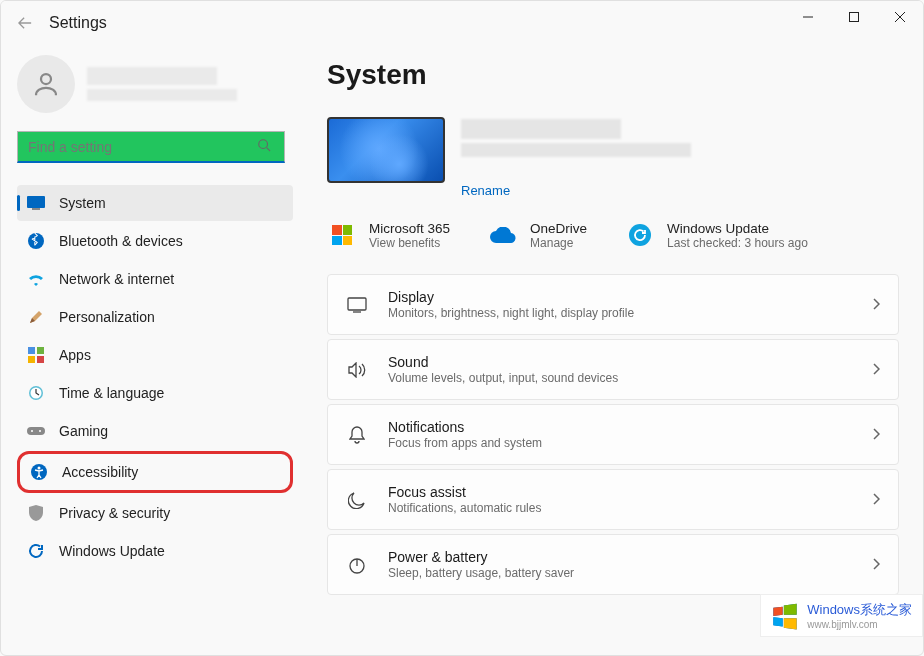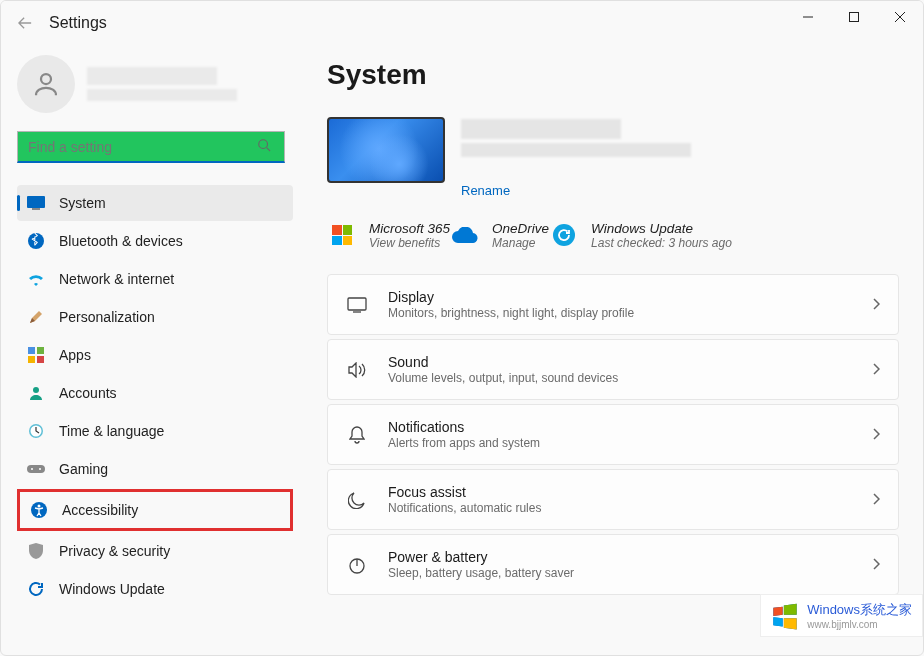--- a/index.html
+++ b/index.html
@@ -16,34 +16,34 @@
 .user-info { display: flex; flex-direction: column; gap: 4px; }
 .blurred-name { width: 130px; height: 18px; background: #eaeaea; filter: blur(1px); }
 .blurred-email { width: 150px; height: 12px; background: #eaeaea; filter: blur(1px); }
 .search-wrap { position: relative; margin-bottom: 22px; }
 .search-input { width: 268px; height: 32px; padding: 0 30px 0 10px; border: 1px solid #b5b5b5; border-bottom: 2px solid #0067c0; background: #22c55e; font-size: 14px; outline: none; }
 .search-icon { position: absolute; right: 22px; top: 50%; transform: translateY(-50%); color: #666; }
 .nav { display: flex; flex-direction: column; gap: 2px; }
 .nav-item { display: flex; align-items: center; gap: 14px; height: 36px; padding: 0 10px; border-radius: 4px; font-size: 14px; color: #222; position: relative; cursor: default; }
 .nav-item.active { background: #eaeaea; }
 .nav-item.active::before { content: ""; position: absolute; left: 0; top: 10px; bottom: 10px; width: 3px; background: #0067c0; border-radius: 2px; }
-.nav-item.highlighted { border: 3px solid #e03030; border-radius: 0; height: 42px; }
+.nav-item.highlighted { border: 3px solid #e03030; border-radius: 12px; height: 42px; }
 .nav-icon { width: 18px; height: 18px; display: flex; align-items: center; justify-content: center; flex-shrink: 0; }
 .main { flex: 1; padding: 0 24px 0 26px; overflow-y: auto; }
 .page-title { font-size: 28px; font-weight: 600; margin: 14px 0 26px 0; color: #1a1a1a; }
 .pc-row { display: flex; align-items: flex-start; gap: 16px; margin-bottom: 22px; }
 .pc-thumb { width: 118px; height: 66px; border: 2px solid #333; border-radius: 4px; background: linear-gradient(135deg, #1b6bd6, #3a8fef 40%, #0a4fb0); position: relative; overflow: hidden; }
 .pc-bloom::before, .pc-bloom::after { content: ""; position: absolute; border-radius: 50%; background: radial-gradient(circle, #5fa8ff, transparent 70%); }
 .pc-bloom::before { width: 80px; height: 80px; left: 10px; top: -10px; }
 .pc-bloom::after { width: 60px; height: 60px; left: 40px; top: 15px; }
 .pc-info { display: flex; flex-direction: column; gap: 4px; padding-top: 2px; }
 .pc-name-blur { width: 160px; height: 20px; background: #e5e5e5; filter: blur(1px); }
 .pc-sub-blur { width: 230px; height: 14px; background: #e5e5e5; filter: blur(1px); }
 .rename-link { color: #0067c0; font-size: 13px; margin-top: 22px; cursor: pointer; }
-.quick-row { display: flex; margin-bottom: 24px; font-style: italic; }
+.quick-row { display: flex; gap: 38px; margin-bottom: 24px; }
 .quick-item { display: flex; align-items: center; gap: 12px; }
 .quick-icon { width: 30px; height: 30px; display: flex; align-items: center; justify-content: center; }
 .quick-text { display: flex; flex-direction: column; }
 .quick-title { font-size: 13.5px; color: #222; }
 .quick-sub { font-size: 12px; color: #6b6b6b; }
 .settings-list { display: flex; flex-direction: column; gap: 4px; }
 .setting-card { display: flex; align-items: center; gap: 20px; background: #fdfdfd; border: 1px solid #e6e6e6; border-radius: 4px; padding: 14px 18px; cursor: default; }
 .card-icon { width: 22px; height: 22px; color: #444; display: flex; align-items: center; justify-content: center; flex-shrink: 0; }
 .card-text { flex: 1; }
 .card-title { font-size: 14px; color: #1a1a1a; }
@@ -152,29 +152,20 @@
               <rect x="0" y="0" width="7" height="7" fill="#4a90e2"></rect>
               <rect x="9" y="0" width="7" height="7" fill="#6db33f"></rect>
               <rect x="0" y="9" width="7" height="7" fill="#f5b400"></rect>
               <rect x="9" y="9" width="7" height="7" fill="#d64545"></rect>
             </svg>
           </span>
         <span>Apps</span>
       </div>
       <div class="nav-item">
         <span class="nav-icon">
-            <svg width="16" height="16" viewBox="0 0 16 16" fill="#16a085">
-              <circle cx="8" cy="5" r="3"></circle>
-              <path d="M2 15c0-3 3-5 6-5s6 2 6 5z"></path>
-            </svg>
-          </span>
-        <span>Accounts</span>
-      </div>
-      <div class="nav-item">
-        <span class="nav-icon">
             <svg width="16" height="16" viewBox="0 0 16 16">
               <circle cx="8" cy="8" r="7" fill="#5fbfd6"></circle>
               <circle cx="8" cy="8" r="5.5" fill="#fff"></circle>
               <path d="M8 4v4l3 2" stroke="#333" stroke-width="1.2" fill="none"></path>
             </svg>
           </span>
         <span>Time &amp; language</span>
       </div>
       <div class="nav-item">
         <span class="nav-icon">
@@ -300,21 +291,21 @@
       </div>
 
       <div class="setting-card">
         <span class="card-icon">
             <svg width="16" height="18" viewBox="0 0 16 18" fill="none" stroke="currentColor" stroke-width="1.3">
               <path d="M8 1a5 5 0 00-5 5v4l-2 3h14l-2-3V6a5 5 0 00-5-5zM6 15a2 2 0 004 0"></path>
             </svg>
           </span>
         <div class="card-text">
           <div class="card-title">Notifications</div>
-          <div class="card-sub">Alerts from apps and system</div>
+          <div class="card-sub">Focus from apps and system</div>
         </div>
         <span class="chevron"><svg width="8" height="12" viewBox="0 0 8 12" fill="none" stroke="currentColor" stroke-width="1.5">
               <path d="M2 1l5 5-5 5"></path>
             </svg></span>
       </div>
 
       <div class="setting-card">
         <span class="card-icon">
             <svg width="18" height="18" viewBox="0 0 18 18" fill="none" stroke="currentColor" stroke-width="1.3">
               <path d="M16 12A8 8 0 116 2a6 6 0 0010 10z"></path>

